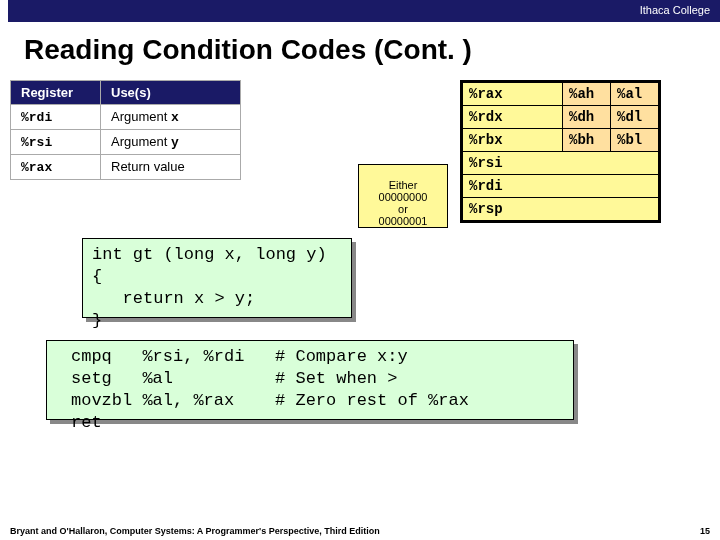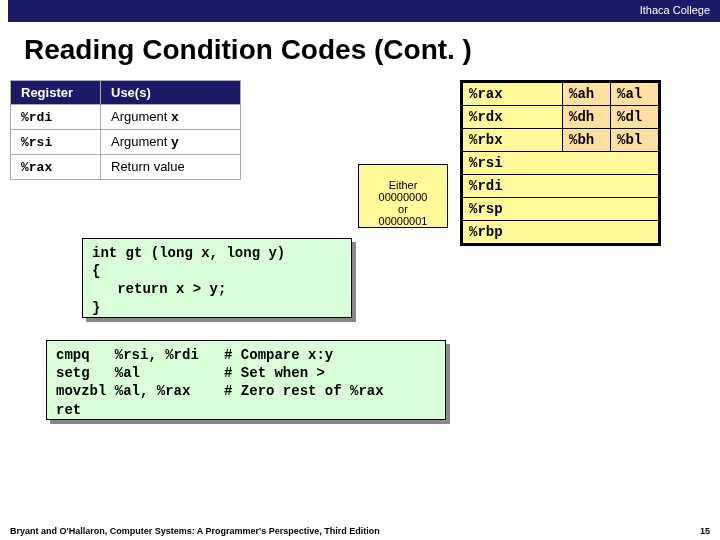--- a/index.html
+++ b/index.html
@@ -83,26 +83,26 @@
     border: 1px solid #000; background: #d9ffd9;
     z-index: -1;
   }
   .codebox1::before, .codebox2::before {
     content: "";
     position: absolute; left: 4px; top: 4px; right: -4px; bottom: -4px;
     background: #888; z-index: -2;
   }
   .codebox2 {
     position: absolute; left: 46px; top: 260px;
-    width: 400px; height: 80px;
-    padding: 6px 10px;
+    width: 528px; height: 80px;
+    padding: 6px 25px;
   }
   pre.code {
     font-family: "Courier New", monospace;
-    font-weight: bold; font-size: 14px;
+    font-weight: normal; font-size: 17px;
     white-space: pre; line-height: 1.3;
   }
 
   .footer {
     position: absolute; left: 0; bottom: 0;
     width: 100%; padding: 4px 10px;
     font-size: 9px; font-weight: bold;
     display: flex; justify-content: space-between;
   }
 </style>
@@ -166,23 +166,20 @@
           </tr>
       <tr class="rg-outer">
             <td class="rg-a rg-full rg-outer" colspan="3">%rsi</td>
           </tr>
       <tr class="rg-outer">
             <td class="rg-a rg-full rg-outer" colspan="3">%rdi</td>
           </tr>
       <tr class="rg-outer">
             <td class="rg-a rg-full rg-outer" colspan="3">%rsp</td>
           </tr>
-      <tr class="rg-outer">
-            <td class="rg-a rg-full rg-outer" colspan="3">%rbp</td>
-          </tr>
     </tbody>
       </table>
   </div>
 
   <div class="codebox1">
     <div class="shadow"></div>
     <pre class="code">int gt (long x, long y)
 {
    return x &gt; y;
 }</pre>

